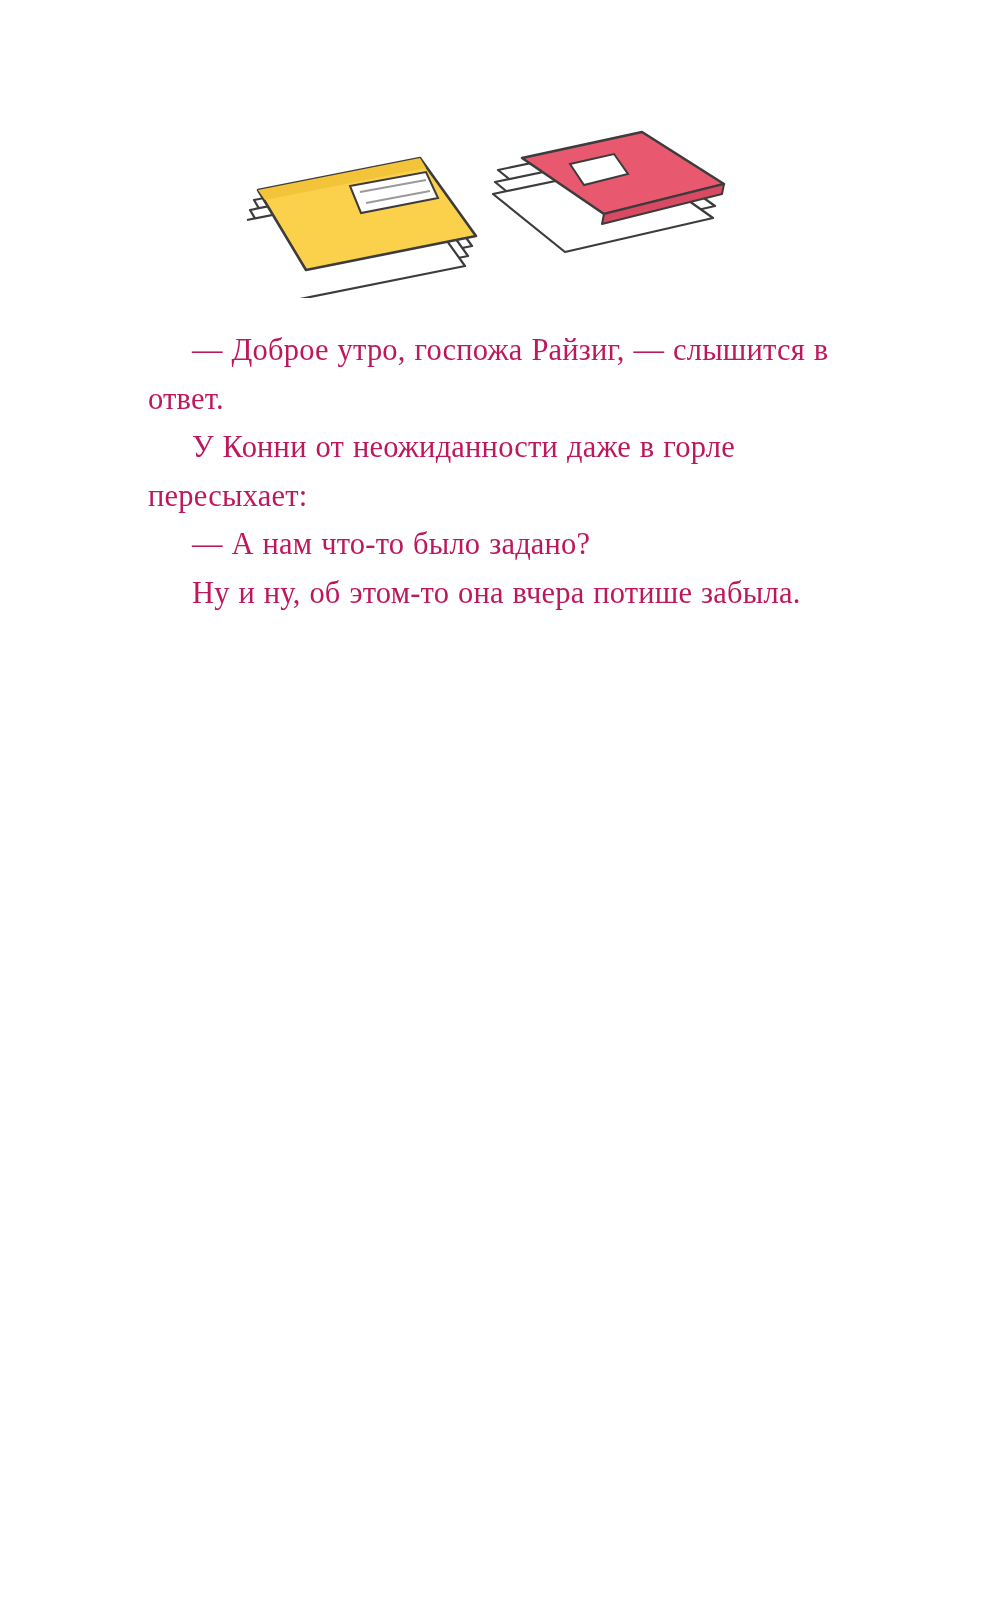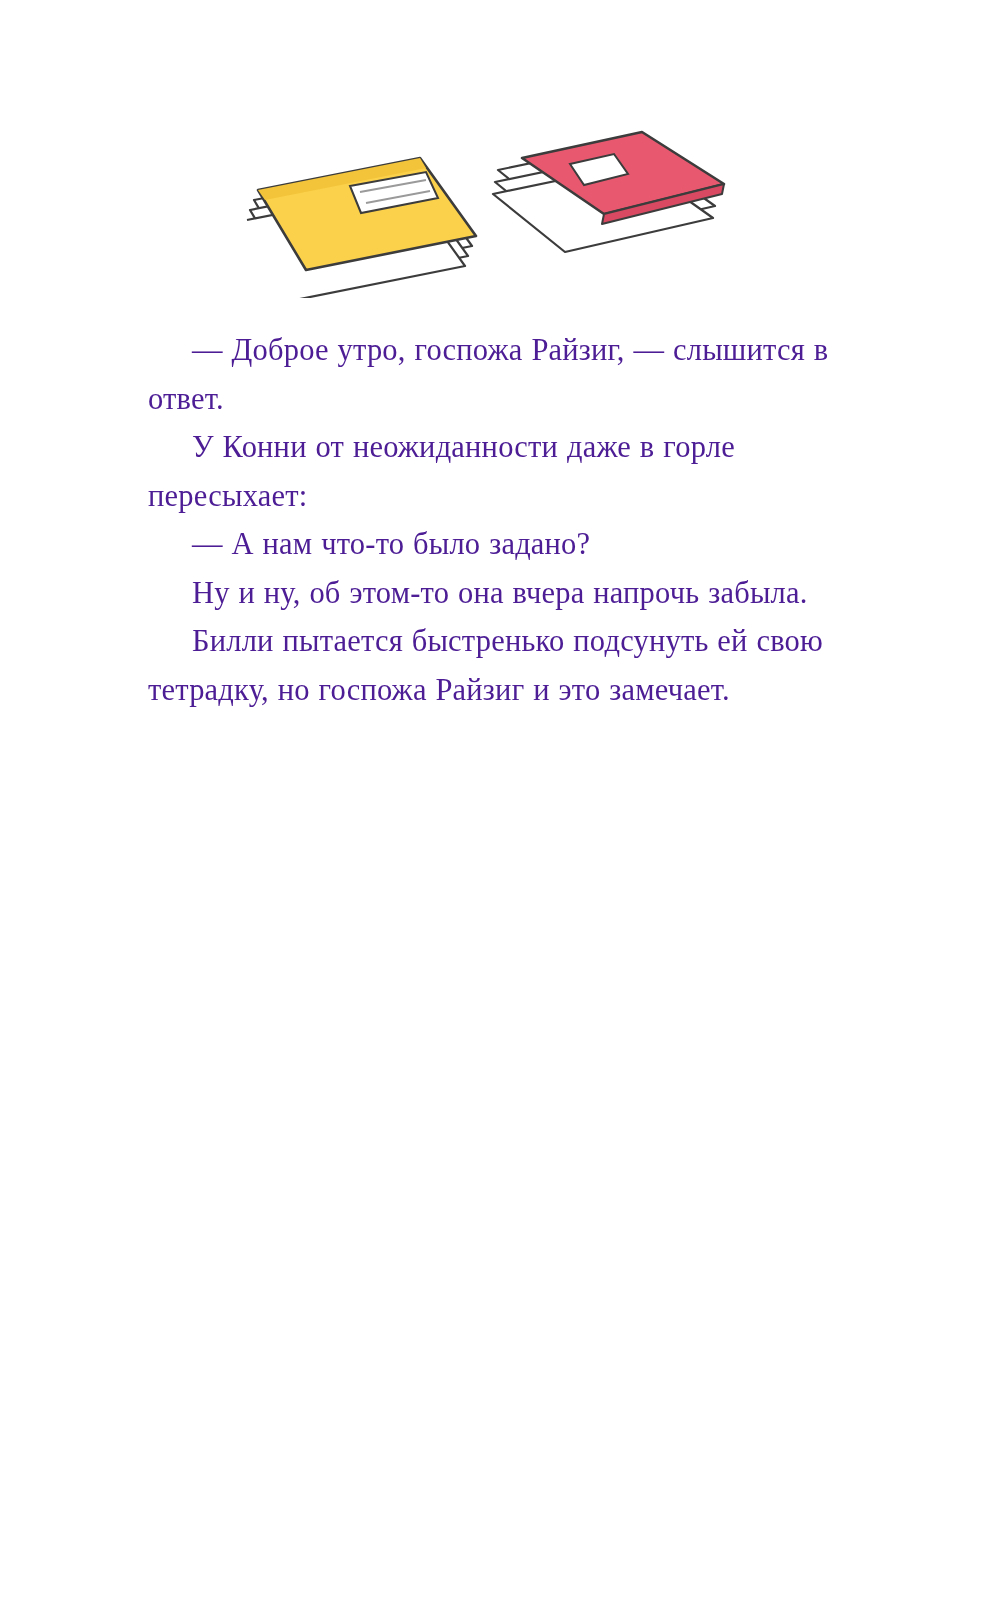--- a/index.html
+++ b/index.html
@@ -29,21 +29,21 @@
   .text-block {
     position: absolute;
     left: 148px;
     top: 326px;
     width: 704px;
   }
   .para {
     margin: 0;
     font-size: 30.5px;
     line-height: 48.5px;
-    color: #4c1d95;
+    color: #be185d;
     text-indent: 44px;
     letter-spacing: 0.2px;
     word-spacing: 1px;
     text-align: left;
     white-space: pre-wrap;
   }
 </style>
 </head>
 <body>
 
@@ -79,17 +79,16 @@
 
         <path d="M78,36 L122,26 L136,46 L92,57 Z" fill="#ffffff" stroke="#3c3c3c" stroke-width="2"></path>
       </g>
     </svg>
   </div>
 
   <div class="text-block">
     <p class="para">— Доброе утро, госпожа Райзиг, — слышится в ответ.</p>
     <p class="para">У Конни от неожиданности даже в горле пересыхает:</p>
     <p class="para">— А нам что-то было задано?</p>
-    <p class="para">Ну и ну, об этом-то она вчера напрочь забыла.</p>
-    <p class="para">Билли пытается быстренько подсунуть ей свою тетрадку, но госпожа Райзиг и это замечает.</p>
+    <p class="para">Ну и ну, об этом-то она вчера потише забыла.</p>
   </div>
 
 </div>
 
 </body></html>

